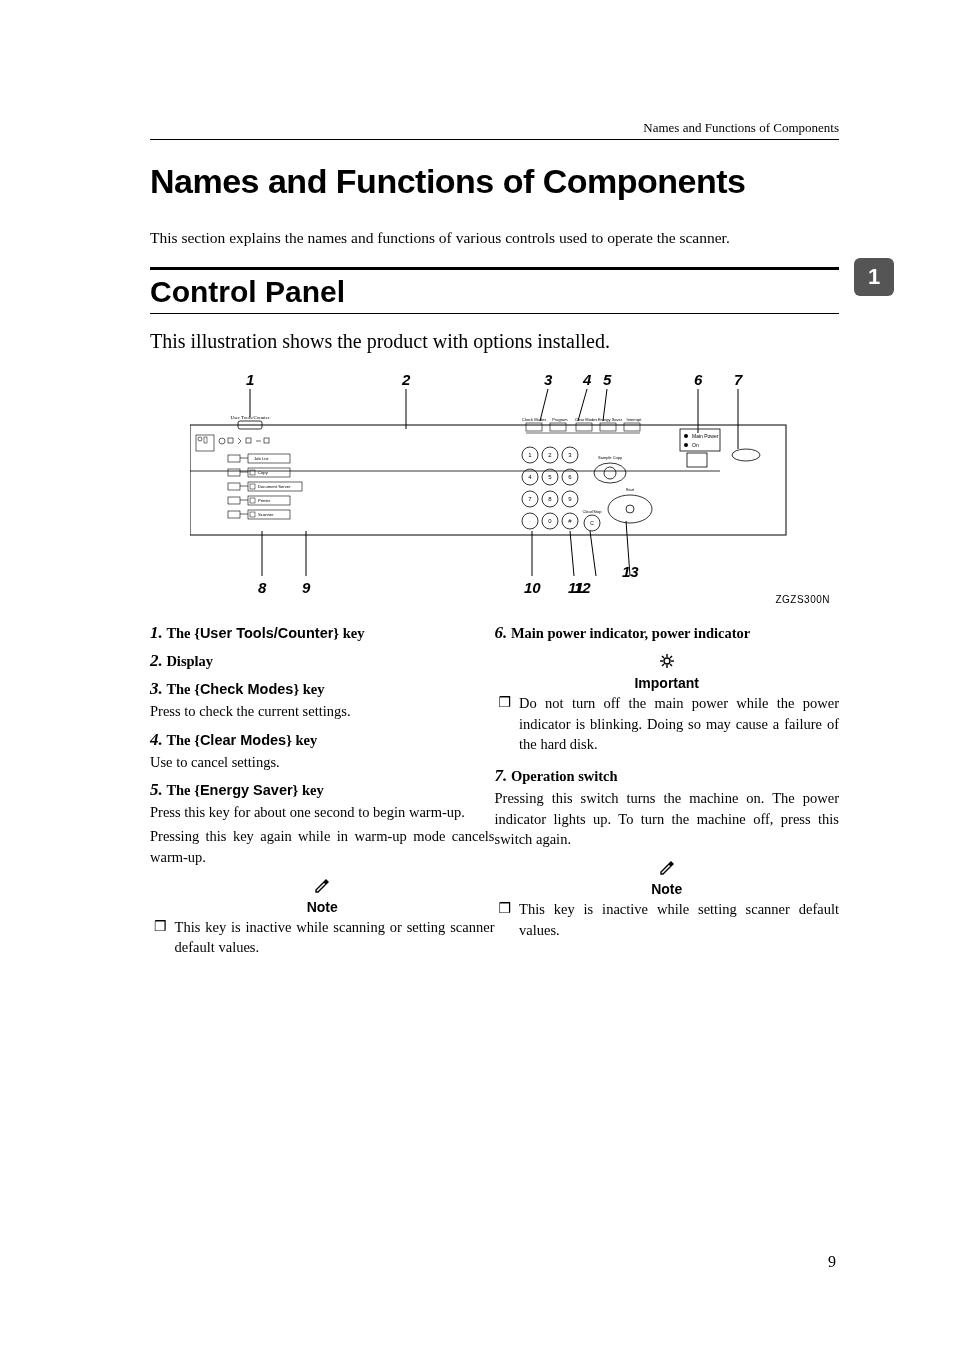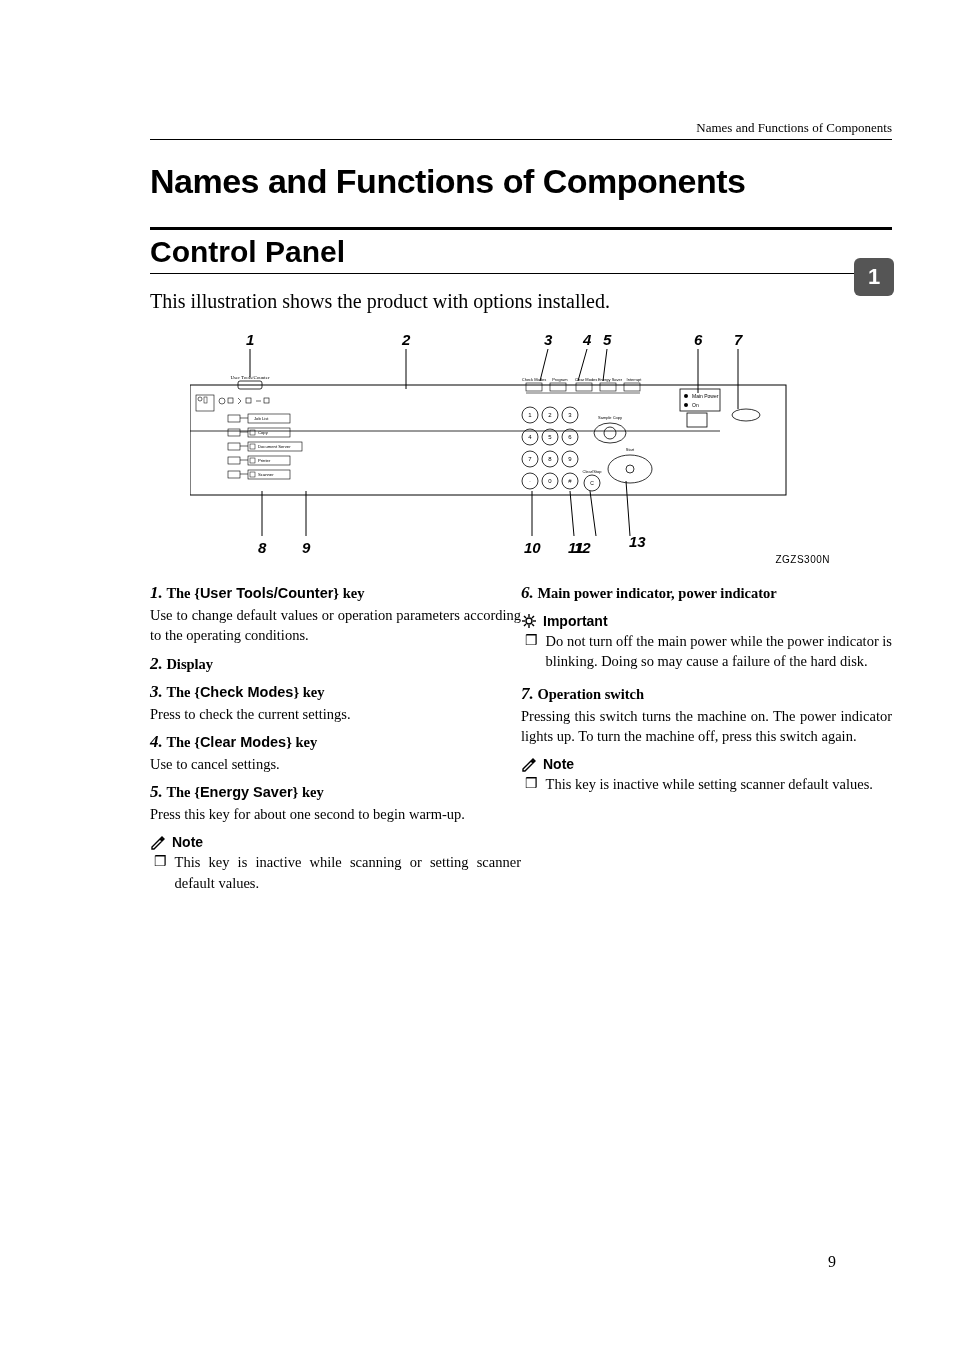--- a/index.html
+++ b/index.html
@@ -5,21 +5,21 @@
   * { margin: 0; padding: 0; box-sizing: border-box; }
   body {
     font-family: Georgia, 'Times New Roman', serif;
     background: #fff;
     color: #000;
     width: 954px;
     height: 1351px;
     position: relative;
   }
   .page {
-    padding: 120px 62px 0 150px;
+    padding: 120px 115px 0 150px;
     position: relative;
   }
   .running-header {
     text-align: right;
     font-size: 13px;
     border-bottom: 1px solid #000;
     padding-bottom: 3px;
     margin-bottom: 22px;
   }
   .h1 {
@@ -96,20 +96,21 @@
     line-height: 1.4;
     text-align: justify;
     margin-bottom: 4px;
   }
   .callout-row {
     display:flex;
     align-items:center;
     gap:6px;
     margin-top: 10px;
     margin-bottom: 2px;
+    flex-direction: column;
   }
   .callout-label {
     font-family: Arial, Helvetica, sans-serif;
     font-weight: bold;
     font-size: 14px;
   }
   .callout-item {
     display:flex;
     gap:8px;
     text-align: justify;
@@ -146,20 +147,21 @@
 </style>
 </head>
 <body>
 
 <div class="page">
 
   <div class="running-header">Names and Functions of Components</div>
 
   <h1 class="h1">Names and Functions of Components</h1>
 
+  <p class="intro">This section explains the names and functions of various controls used to operate the scanner.</p>
 
   <div class="h2-rule-top"></div>
   <h2 class="h2">Control Panel</h2>
   <div class="h2-rule-bottom"></div>
 
   <p class="caption">This illustration shows the product with options installed.</p>
 
   <div class="figure-wrap">
     <div class="figure">
 
@@ -169,21 +171,21 @@
       <span class="fig-callout" style="left:393px; top:0;">4</span>
       <span class="fig-callout" style="left:413px; top:0;">5</span>
       <span class="fig-callout" style="left:504px; top:0;">6</span>
       <span class="fig-callout" style="left:544px; top:0;">7</span>
 
       <span class="fig-callout" style="left:68px;  top:208px;">8</span>
       <span class="fig-callout" style="left:112px; top:208px;">9</span>
       <span class="fig-callout" style="left:334px; top:208px;">10</span>
       <span class="fig-callout" style="left:378px; top:208px;">11</span>
       <span class="fig-callout" style="left:384px; top:208px;font-style:italic;">12</span>
-      <span class="fig-callout" style="left:432px; top:202px;margin-left:7px;">13</span>
+      <span class="fig-callout" style="left:432px; top:192px;">13</span>
 
       <svg viewBox="0 0 620 230" width="620" height="230">
 
         <line x1="60" y1="18" x2="60" y2="46" stroke="#000" stroke-width="1"></line>
         <line x1="216" y1="18" x2="216" y2="58" stroke="#000" stroke-width="1"></line>
         <line x1="358" y1="18" x2="350" y2="50" stroke="#000" stroke-width="1"></line>
         <line x1="397" y1="18" x2="388" y2="50" stroke="#000" stroke-width="1"></line>
         <line x1="417" y1="18" x2="413" y2="50" stroke="#000" stroke-width="1"></line>
         <line x1="508" y1="18" x2="508" y2="62" stroke="#000" stroke-width="1"></line>
         <line x1="548" y1="18" x2="548" y2="78" stroke="#000" stroke-width="1"></line>
@@ -319,21 +321,20 @@
     </div>
   </div>
 
   <div class="cols">
     <div class="col">
 
       <div class="item-head">
         <span class="item-num">1.</span>
         <span class="item-title"><span>The </span>{<span class="item-key">User Tools/Counter</span>}<span> key</span></span>
       </div>
-      <p class="body-text">Use to change default values or operation parameters according to the operating conditions.</p>
 
       <div class="item-head">
         <span class="item-num">2.</span>
         <span class="item-title">Display</span>
       </div>
 
       <div class="item-head">
         <span class="item-num">3.</span>
         <span class="item-title"><span>The </span>{<span class="item-key">Check Modes</span>}<span> key</span></span>
       </div>
@@ -343,20 +344,21 @@
         <span class="item-num">4.</span>
         <span class="item-title"><span>The </span>{<span class="item-key">Clear Modes</span>}<span> key</span></span>
       </div>
       <p class="body-text">Use to cancel settings.</p>
 
       <div class="item-head">
         <span class="item-num">5.</span>
         <span class="item-title"><span>The </span>{<span class="item-key">Energy Saver</span>}<span> key</span></span>
       </div>
       <p class="body-text">Press this key for about one second to begin warm-up.</p>
+      <p class="body-text">Pressing this key again while in warm-up mode cancels warm-up.</p>
 
       <div class="callout-row">
         <span class="pencil-icon">
           <svg width="16" height="16" viewBox="0 0 16 16">
               <path d="M2 13 L10 5 L12 7 L4 15 L2 15 Z M11 4 L13 6 L14 5 L12 3 Z" fill="none" stroke="#000" stroke-width="1.4"></path>
             </svg>
         </span>
         <span class="callout-label">Note</span>
       </div>
       <div class="callout-item">

